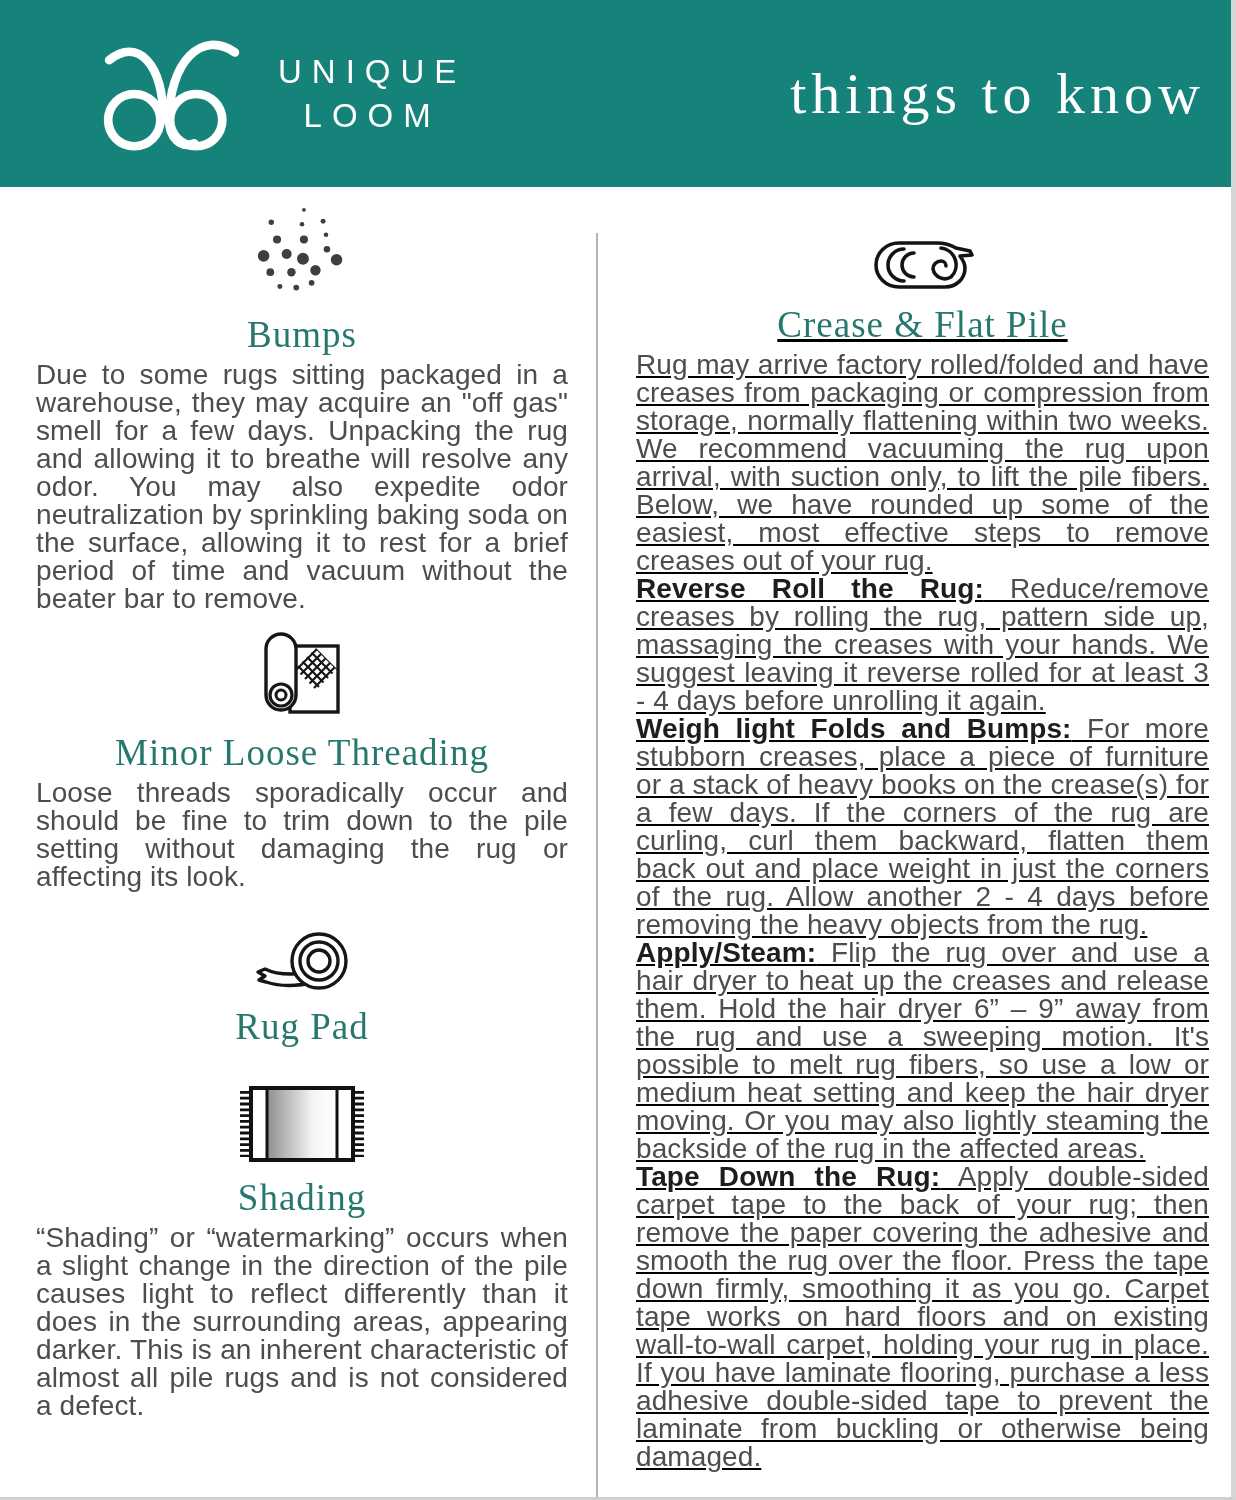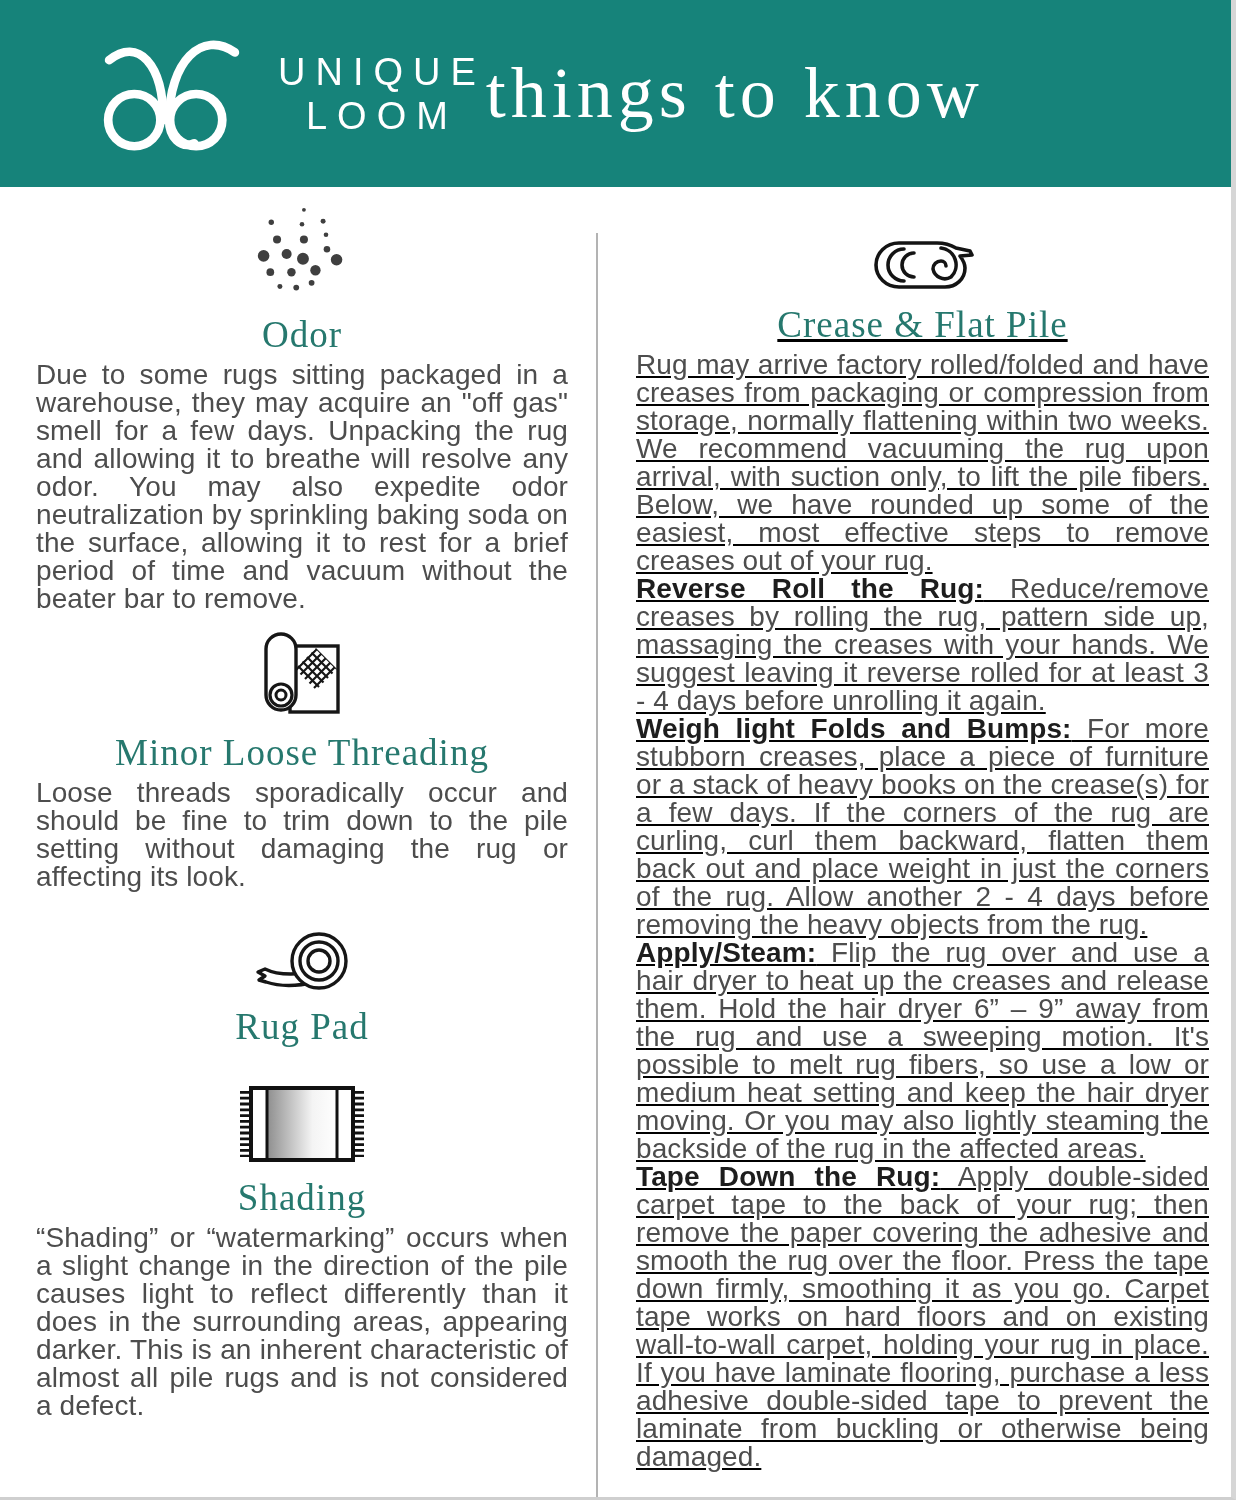--- a/index.html
+++ b/index.html
@@ -9,27 +9,27 @@
     border-right:5px solid #d6d6d6; border-bottom:3px solid #cfcfcf;
     font-family:"Liberation Sans", sans-serif;
   }
   
   .banner {
     height:187px; background:#16837a; display:flex; align-items:center;
   }
   .logo-group { display:flex; align-items:center; margin-left:96px; }
   .logo-svg { width:152px; height:118px; display:block; }
   .brand {
-    margin-left:30px; color:#ffffff; font-size:38px; line-height:44px;
+    margin-left:30px; color:#ffffff; font-size:33px; line-height:44px;
     letter-spacing:10px; text-align:center; font-weight:normal;
   }
   .banner-title {
-    flex:1; text-align:left; color:#ffffff;
+    flex:1; text-align:right; color:#ffffff;
     font-family:"Liberation Serif", serif; font-weight:normal;
-    font-size:72px; letter-spacing:5px; padding-right:26px;
+    font-size:58px; letter-spacing:5px; padding-right:26px;
   }
   
   .content { display:flex; height:1310px; }
   .col-left  { width:532px; padding-left:36px; box-sizing:content-box; }
   .v-divider { width:2px; background:#b3b3b3; margin-left:28px; margin-top:46px; }
   .col-right { flex:1; padding-left:38px; padding-right:22px;text-decoration:underline; }
 
   .icon-row { display:flex; justify-content:center; }
   .stitle {
     font-family:"Liberation Serif", serif; font-weight:normal;
@@ -96,21 +96,21 @@
                 <circle cx="96" cy="57" r="6"></circle>
               <circle cx="27" cy="70" r="4"></circle>
                 <circle cx="49" cy="70" r="4.4"></circle>
                 <circle cx="74" cy="68" r="5.4"></circle>
               <circle cx="37" cy="85" r="2.6"></circle>
                 <circle cx="54" cy="86" r="3"></circle>
                 <circle cx="70" cy="81" r="3"></circle>
             </g>
           </svg>
         </div>
-        <h2 class="stitle">Odor</h2>
+        <h2 class="stitle">Bumps</h2>
         <p class="body">Due to some rugs sitting packaged in a warehouse, they may acquire an "off gas" smell for a few days. Unpacking the rug and allowing it to breathe will resolve any odor. You may also expedite odor neutralization by sprinkling baking soda on the surface, allowing it to rest for a brief period of time and vacuum without the beater bar to remove.</p>
       </section>
 
       <section>
         <div class="icon-row m-threading">
           <svg width="78" height="88" viewBox="0 0 78 88" aria-hidden="true">
             <defs>
               <pattern id="xh" width="9" height="9" patternUnits="userSpaceOnUse">
                 <path d="M0,0 L9,9 M9,0 L0,9" stroke="#161616" stroke-width="2.2"></path>
               </pattern>

